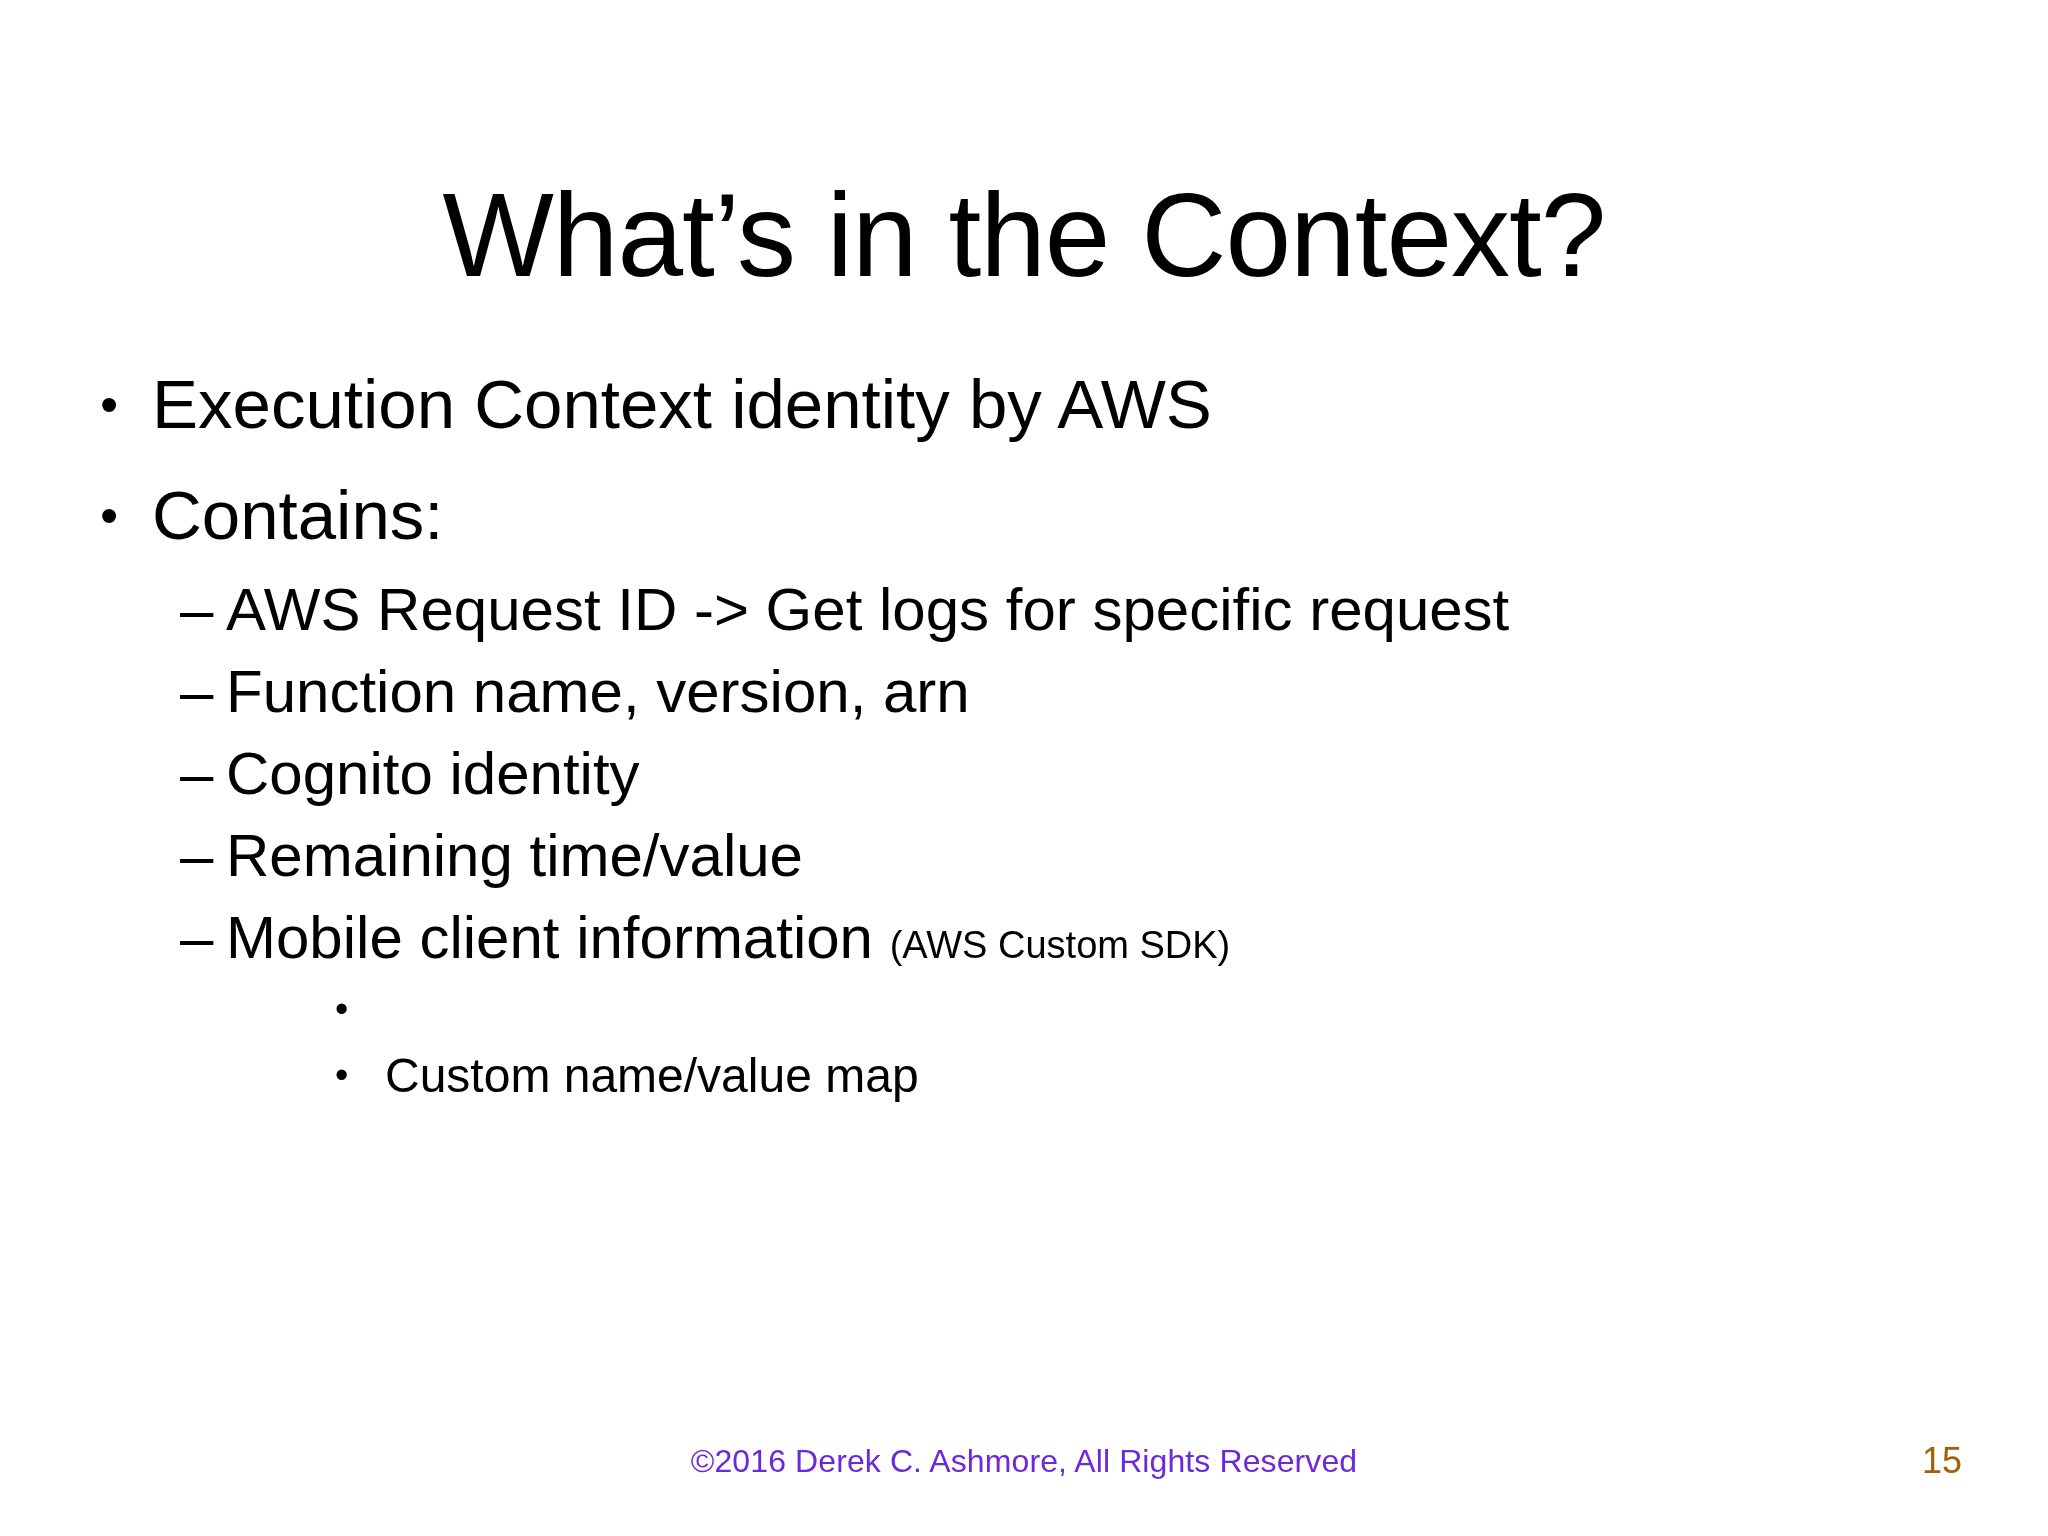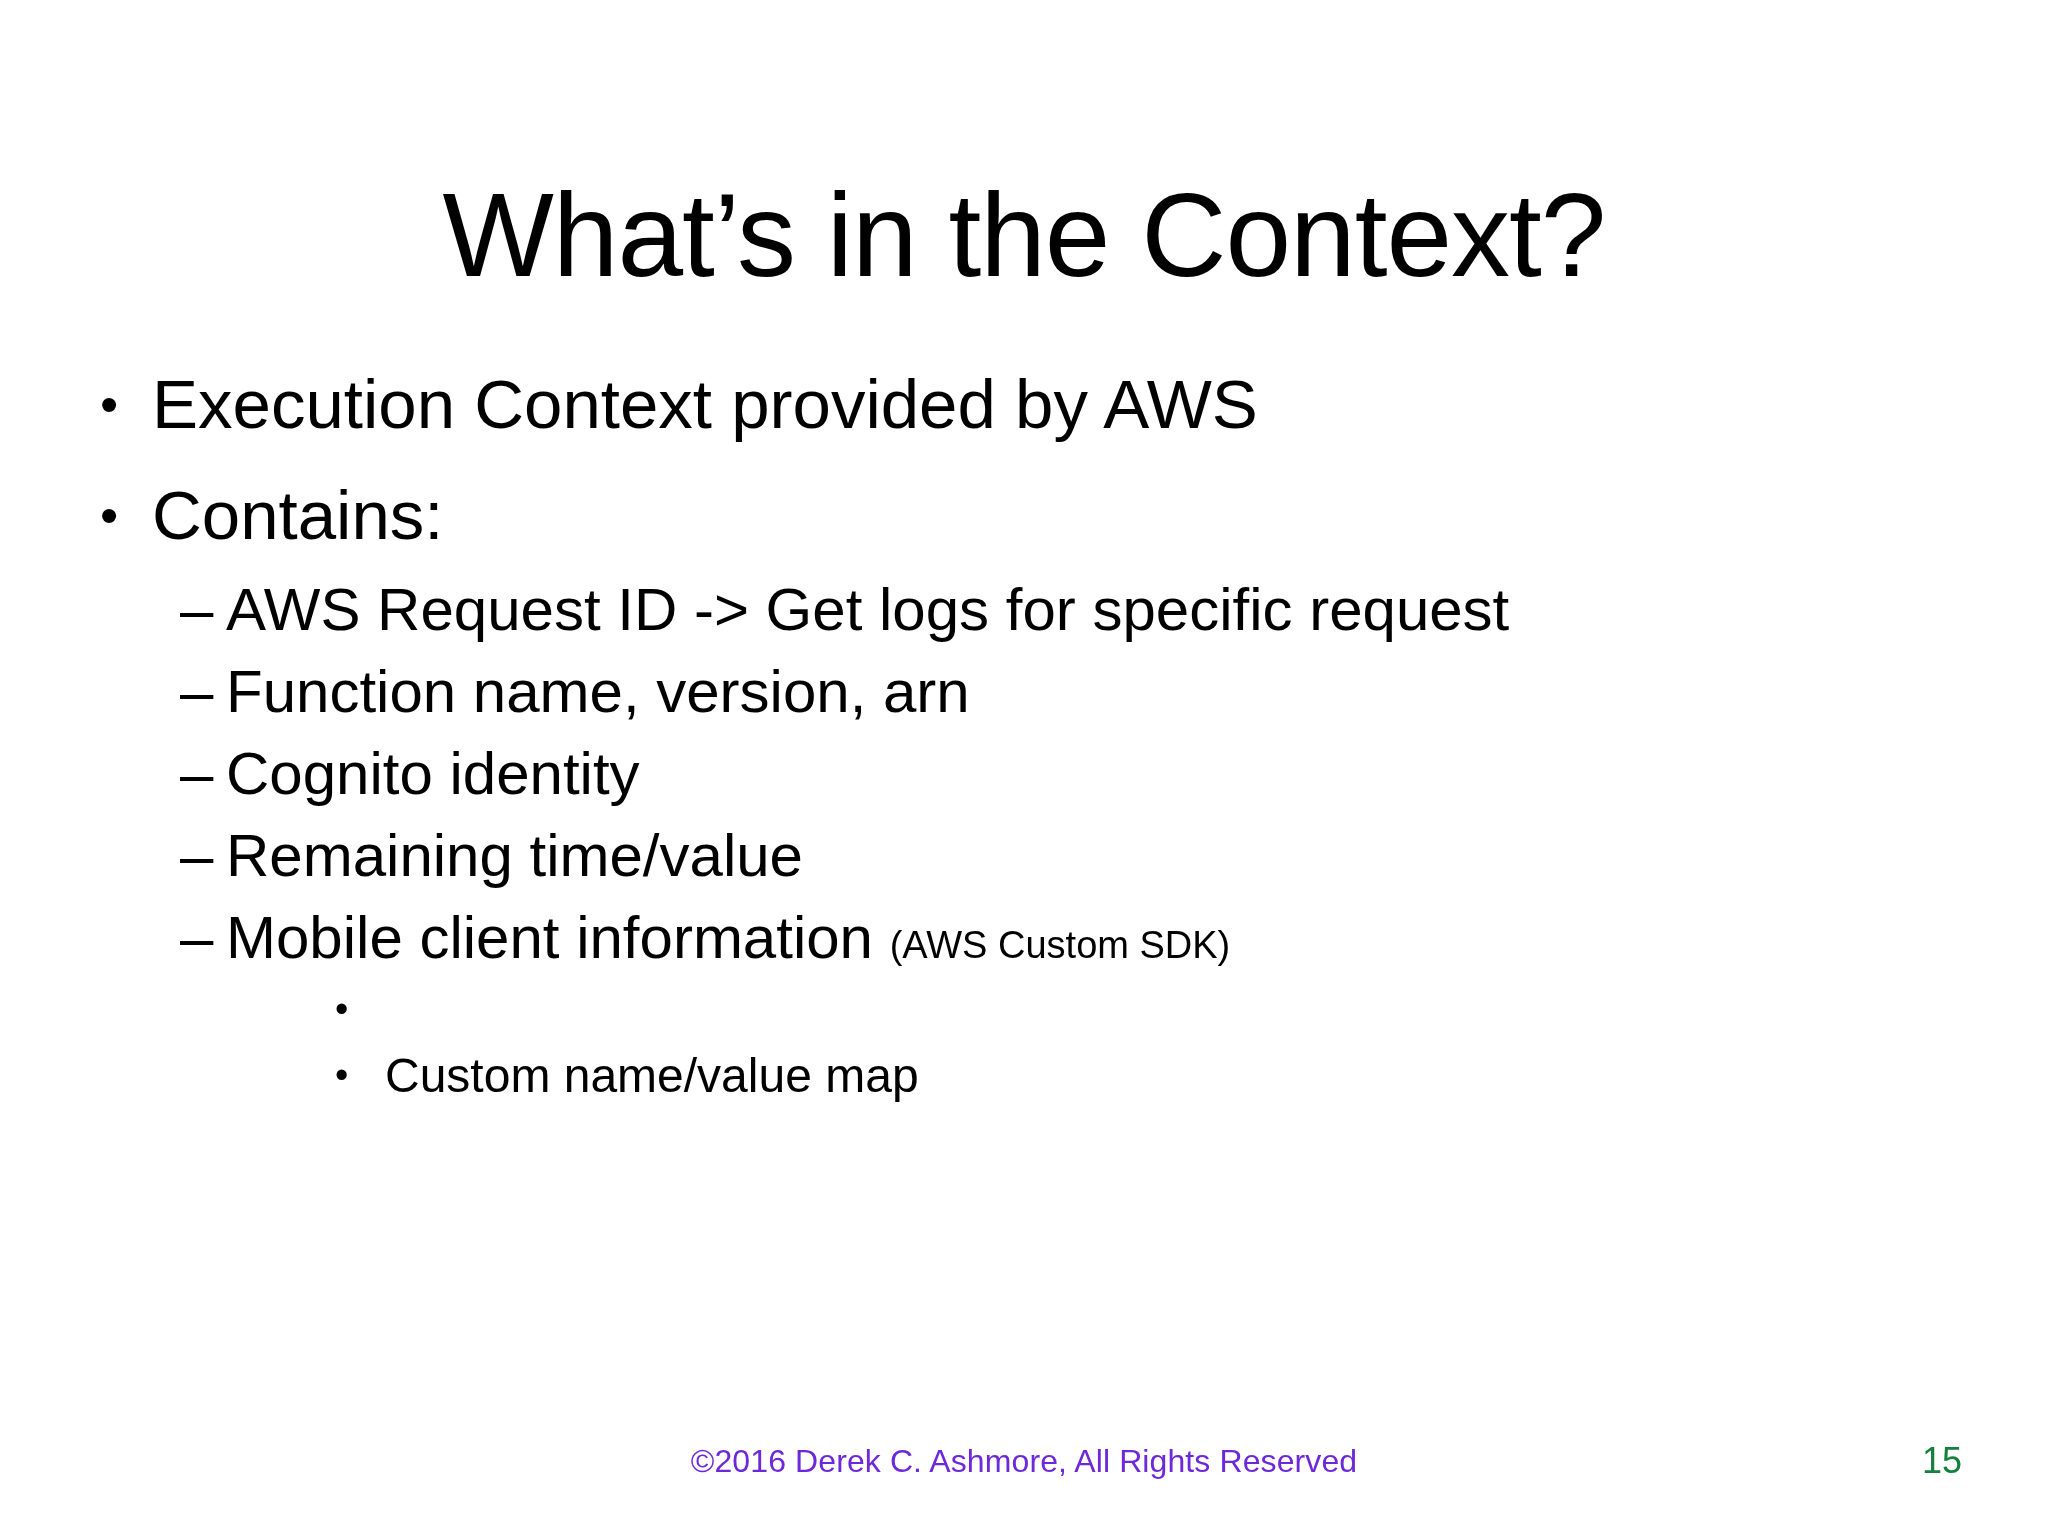--- a/index.html
+++ b/index.html
@@ -122,36 +122,36 @@
     font-size: 32px;
     color: #6d28d9;
     letter-spacing: 0.1px;
     white-space: nowrap;
   }
   .page-number {
     position: absolute;
     right: 86px;
     top: 1440px;
     font-size: 36px;
-    color: #15803d;
+    color: #a16207;
     text-align: center;
   }
 </style>
 </head>
 <body>
 
 <div id="slide">
 
   <h1 class="slide-title">What’s in the Context?</h1>
 
   <div class="body-list">
 
     <div class="lvl lvl1">
       <span class="marker">•</span>
-      <span class="txt">Execution Context provided by AWS</span>
+      <span class="txt">Execution Context identity by AWS</span>
     </div>
 
     <div class="lvl lvl1 gap-after-contains">
       <span class="marker">•</span>
       <span class="txt">Contains:</span>
     </div>
 
     <div class="lvl lvl2">
       <span class="marker">–</span>
       <span class="txt">AWS Request ID -&gt; Get logs for specific request</span>

